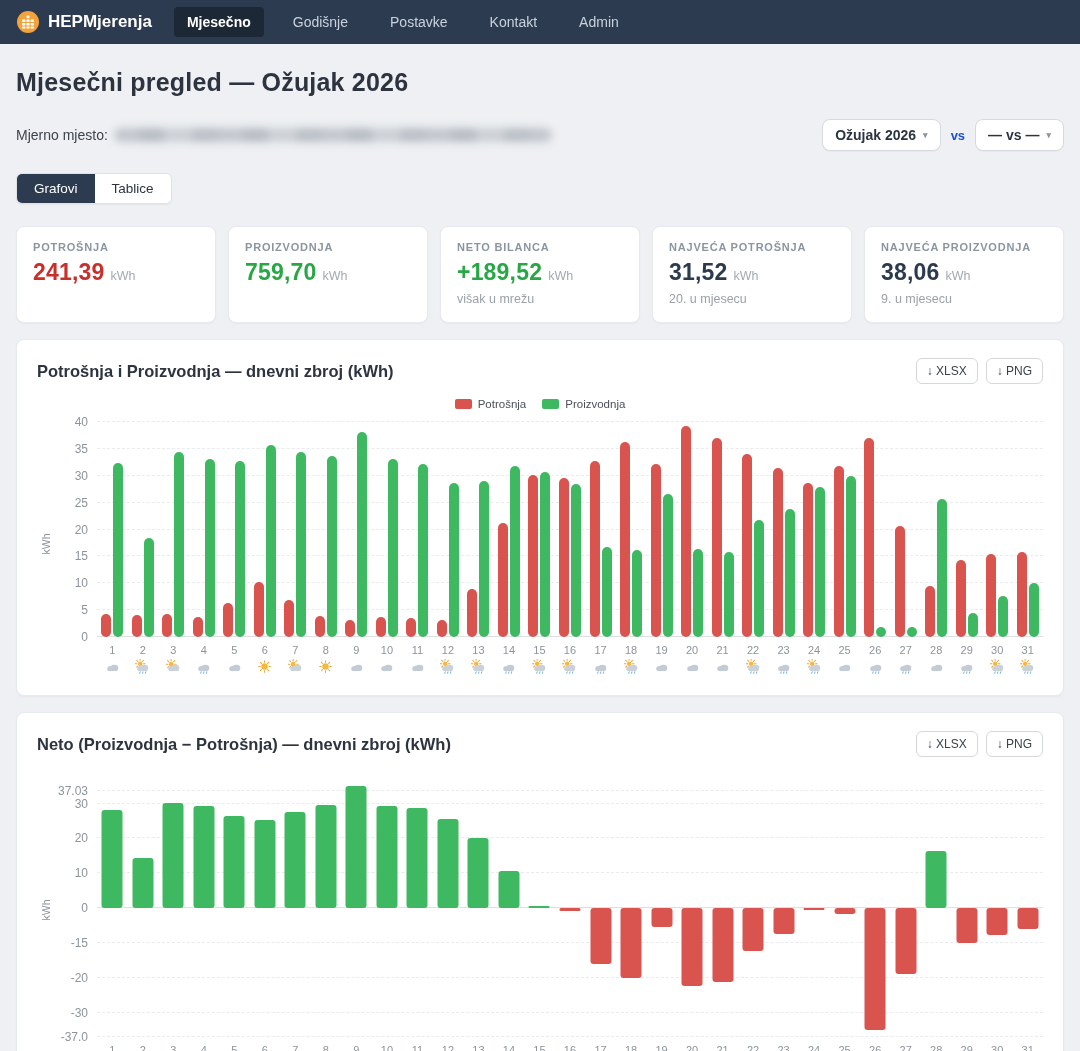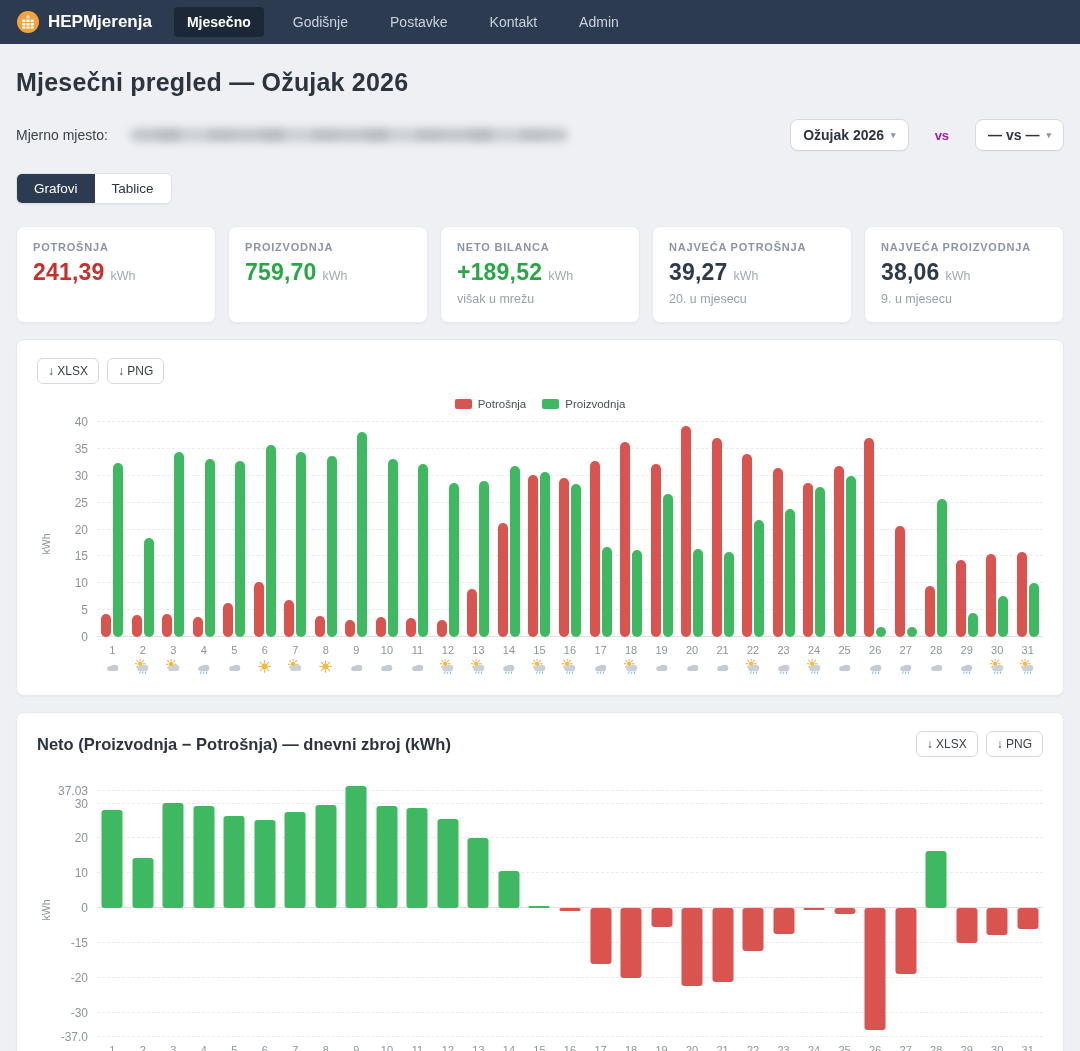--- a/index.html
+++ b/index.html
@@ -15,30 +15,30 @@
   .nav-item.active { background:#1c2836; color:#fff; font-weight:bold; }
   .topbar-right { display:flex; align-items:center; gap:10px; }
   .btn-outline-dark { background:transparent; border:1px solid #5b6778; color:#e8ecf2; font-size:13px; padding:6px 12px; border-radius:6px; cursor:pointer; font-family:inherit; }
   .theme-btn { width:42px; display:flex; align-items:center; justify-content:center; }
   .logout { color:#e8ecf2; font-size:14px; cursor:pointer; padding:6px 4px; }
 
   
   .container { padding:0 16px 14px; }
   h1.page-title { font-size:25px; font-weight:bold; color:#2d3440; margin-top:24px; letter-spacing:.2px; }
 
-  .meter-row { display:flex; align-items:center; margin-top:22px; gap:20px; }
+  .meter-row { display:flex; align-items:center; margin-top:22px; gap:4px; }
   .meter-label { font-size:14px; color:#3c434c; }
   .meter-redacted { width:438px; height:14px; border-radius:7px; margin-left:2px;
       background:repeating-linear-gradient(90deg,#b7bcc3 0 26px,#a9afb7 26px 50px,#c3c8ce 50px 78px,#aeb4bb 78px 104px);
       filter:blur(4px); opacity:.8; }
   .meter-spacer { flex:1; }
   .select-box { background:#fff; border:1px solid #d6dade; border-radius:8px; padding:7px 12px; font-size:14px;
       font-weight:bold; color:#2d3440; display:flex; align-items:center; gap:7px; cursor:pointer; box-shadow:0 1px 1px rgba(0,0,0,.03); }
   .select-box .caret { font-size:9px; color:#8d949c; }
-  .vs-sep { color:#a21caf; font-size:13px; margin:0 6px; font-weight:bold; }
+  .vs-sep { color:#1d4ed8; font-size:13px; margin:0 6px; font-weight:bold; }
 
   .seg-tabs { display:inline-flex; margin-top:22px; border-radius:6px; overflow:hidden; box-shadow:0 1px 1px rgba(0,0,0,.05); border:1px solid #dfe2e6; }
   .seg-tab { font-size:13.5px; padding:7px 17px; cursor:pointer; background:#fff; color:#2d3440; }
   .seg-tab.active { background:#2d3b50; color:#fff; }
 
   
   .stat-row { display:flex; gap:12px; margin-top:22px; }
   .stat-card { flex:1; background:#fff; border:1px solid #e7eaee; border-radius:8px; padding:14px 16px 16px; box-shadow:0 1px 2px rgba(30,40,60,.04); min-height:90px; }
   .stat-label { font-size:11px; font-weight:bold; letter-spacing:.8px; color:#8b95a1; text-transform:uppercase; }
   .stat-value-row { margin-top:6px; display:flex; align-items:baseline; gap:6px; }
@@ -147,38 +147,39 @@
         <div class="stat-label">NETO BILANCA</div>
         <div class="stat-value-row">
           <span class="stat-value" style="color: rgb(40, 167, 69);">+189,52</span>
           <span class="stat-unit">kWh</span>
         </div>
         <div class="stat-sub">višak u mrežu</div>
       </div>
       <div class="stat-card">
         <div class="stat-label">NAJVEĆA POTROŠNJA</div>
         <div class="stat-value-row">
-          <span class="stat-value" style="color: rgb(44, 58, 78);">39,27</span>
+          <span class="stat-value" style="color: rgb(44, 58, 78);">31,52</span>
           <span class="stat-unit">kWh</span>
         </div>
         <div class="stat-sub">20. u mjesecu</div>
       </div>
       <div class="stat-card">
         <div class="stat-label">NAJVEĆA PROIZVODNJA</div>
         <div class="stat-value-row">
           <span class="stat-value" style="color: rgb(44, 58, 78);">38,06</span>
           <span class="stat-unit">kWh</span>
         </div>
         <div class="stat-sub">9. u mjesecu</div>
       </div>
     </div>
 
   
   <section class="chart-card">
     <div class="chart-head">
+      <h2 class="chart-title">Potrošnja i Proizvodnja — dnevni zbroj (kWh)</h2>
       <div class="chart-actions">
         <button class="btn-export">↓ XLSX</button>
         <button class="btn-export">↓ PNG</button>
       </div>
     </div>
     <div class="legend" id="legend1">
         <span class="legend-item">
           <span class="legend-swatch" style="background: rgb(217, 83, 79);"></span>
           <span>Potrošnja</span>
         </span>

